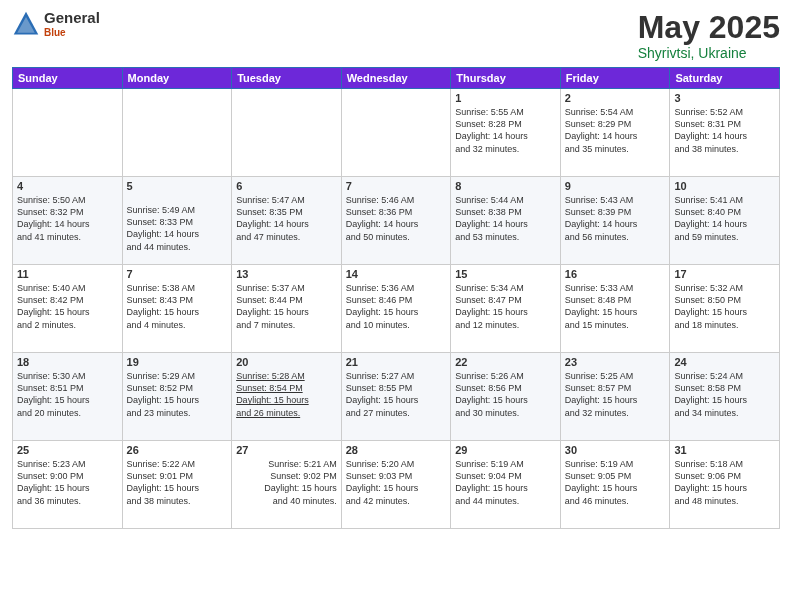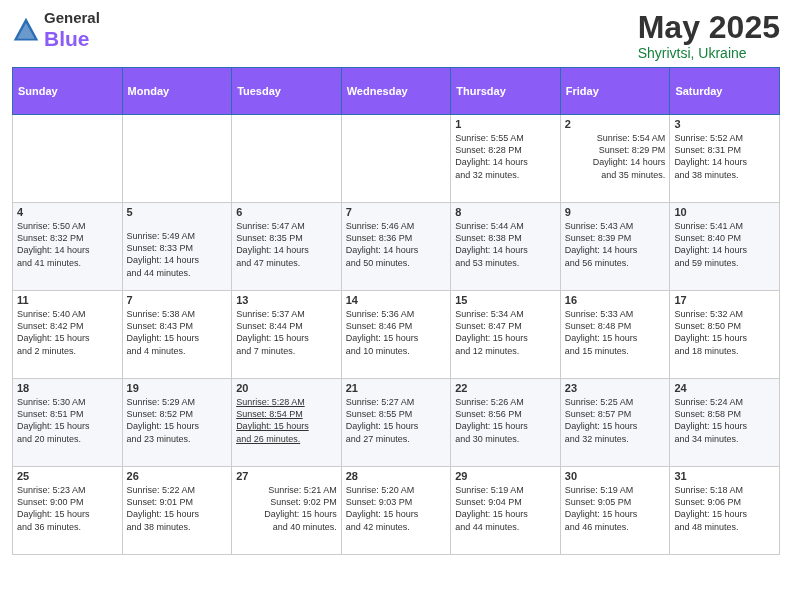--- a/index.html
+++ b/index.html
@@ -30,23 +30,23 @@
       display: flex;
       flex-direction: column;
       line-height: 1.1;
     }
     .logo-general {
       font-size: 15px;
       font-weight: bold;
       color: #333;
     }
     .logo-blue {
-      font-size: 21px;
-      font-weight: bold;
-      color: #8b5cf6;
+      font-size: 10px;
+      font-weight: bold;
+      color: #c2410c;
     }
     .logo-icon {
       width: 28px;
       height: 28px;
       margin-right: 4px;
     }
     .title-block {
     }
     .title-month {
       font-size: 32px;
@@ -57,26 +57,26 @@
     .title-location {
       font-size: 14px;
       color: #15803d;
     }
     .calendar-table {
       width: 100%;
       border-collapse: collapse;
       table-layout: fixed;
     }
     .calendar-table th {
-      background: #8b5cf6;
+      background: #6d28d9;
       color: #fff;
       font-size: 11px;
       font-weight: bold;
       text-align: left;
-      padding: 17px 5px;
+      padding: 4px 5px;
       border: 1px solid #2a6db5;
     }
     .calendar-table td {
       border: 1px solid #ccc;
       vertical-align: top;
       padding: 3px 4px;
       font-size: 9.5px;
       color: #333;
       height: 88px;
       background: #fff;
@@ -140,21 +140,21 @@
           <td class="empty-cell"></td>
           <td>
             <span class="day-num">1</span>
             <div class="day-info" style="white-space: pre-line;">Sunrise: 5:55 AM
 Sunset: 8:28 PM
 Daylight: 14 hours
 and 32 minutes.</div>
           </td>
           <td>
             <span class="day-num">2</span>
-            <div class="day-info" style="white-space: pre-line; text-align: right;">Sunrise: 5:54 AM
+            <div class="day-info" style="white-space: pre-line;">Sunrise: 5:54 AM
 Sunset: 8:29 PM
 Daylight: 14 hours
 and 35 minutes.</div>
           </td>
           <td>
             <span class="day-num">3</span>
             <div class="day-info" style="white-space: pre-line;">Sunrise: 5:52 AM
 Sunset: 8:31 PM
 Daylight: 14 hours
 and 38 minutes.</div>

